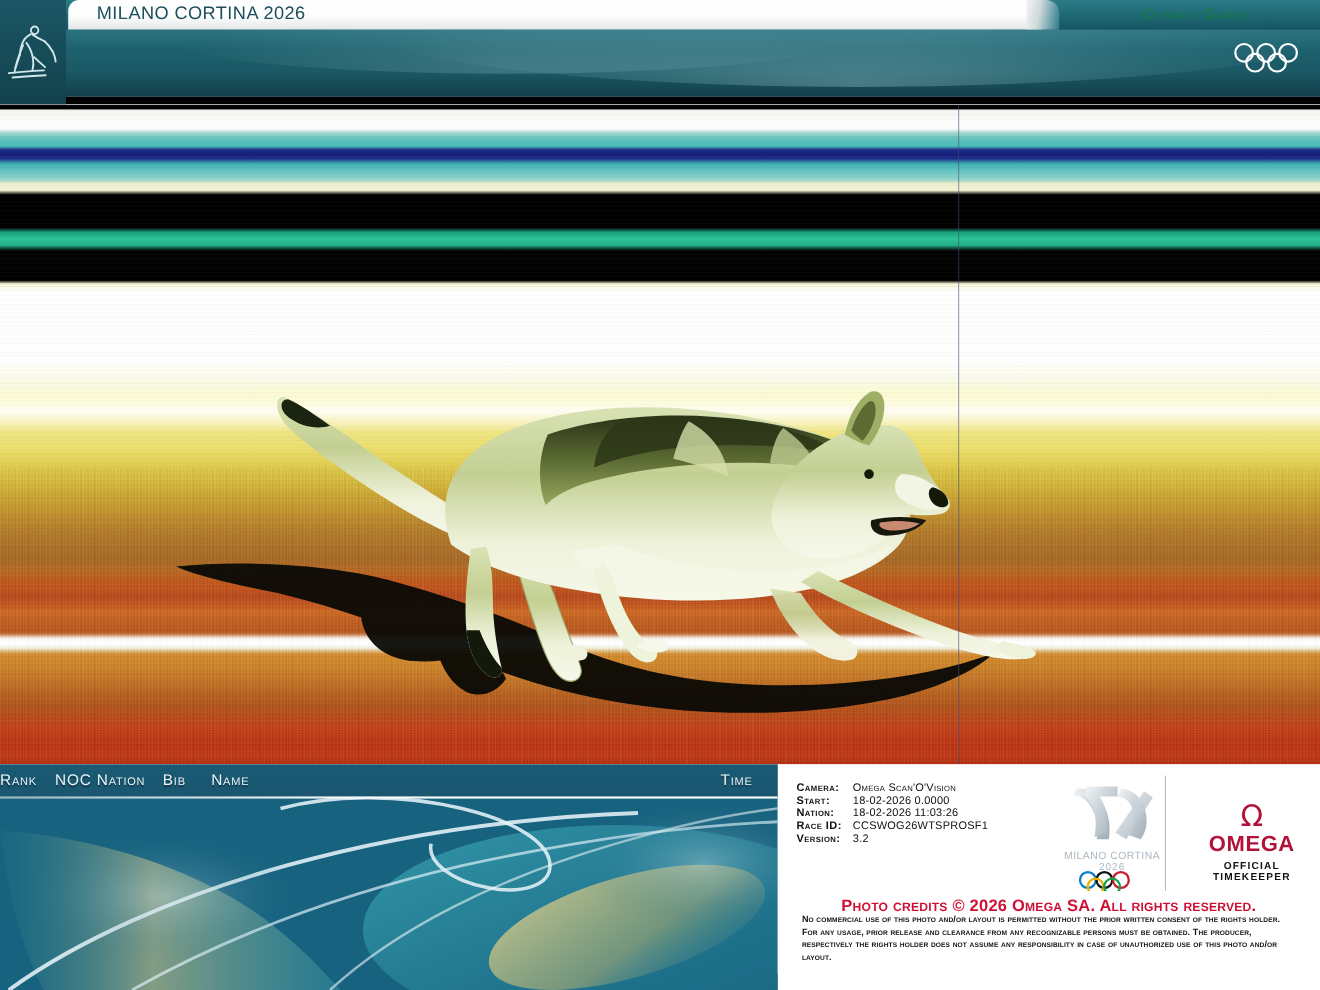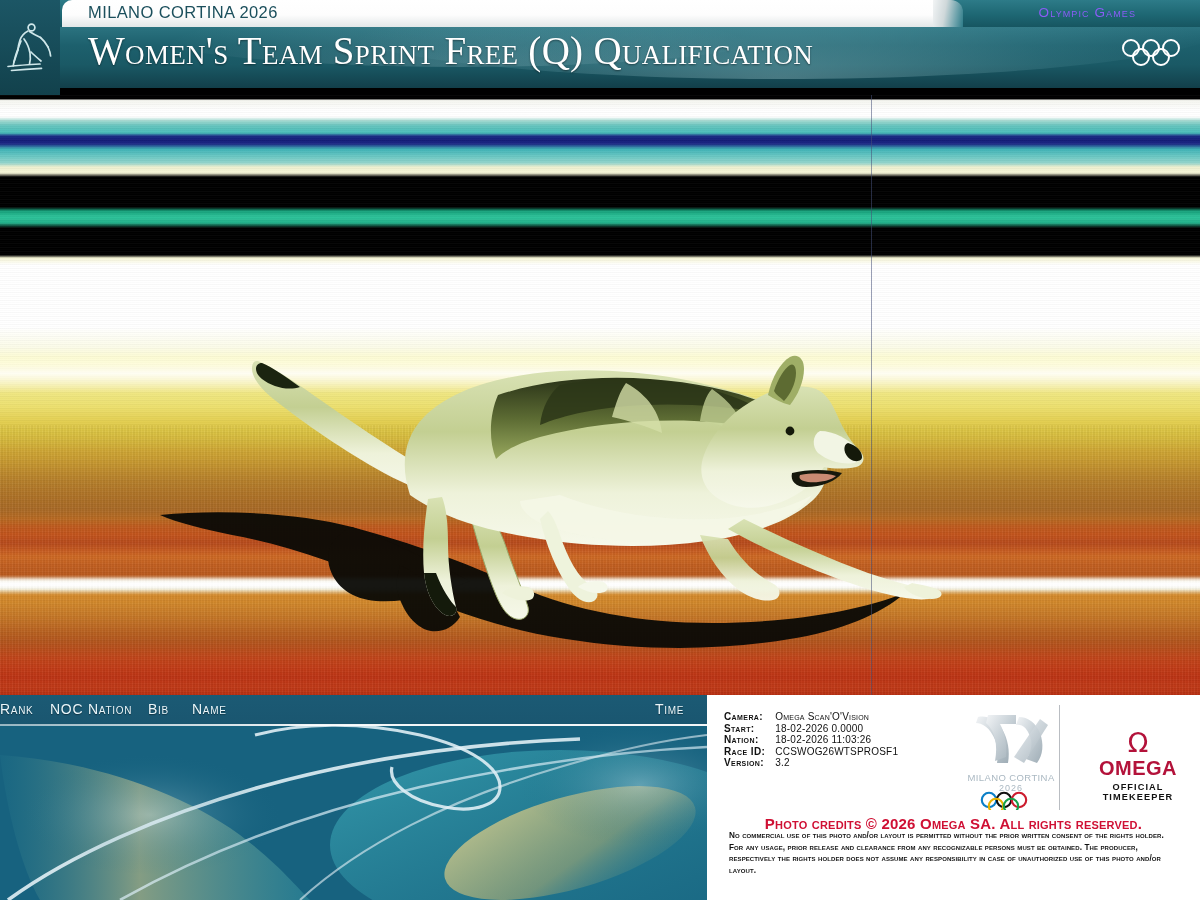--- a/index.html
+++ b/index.html
@@ -19,21 +19,21 @@
   
   .hdr-whitetab{position:absolute;left:62px;top:0;width:885px;height:27px;
     background:linear-gradient(180deg,#ffffff 0%,#fdfdfd 55%,#e3e7e8 100%);
     border-top-left-radius:10px;border-top-right-radius:14px;
     box-shadow:inset -1px 0 0 rgba(255,255,255,.6);}
   .hdr-whitetab:after{content:"";position:absolute;right:-16px;top:0;width:30px;height:27px;
     background:linear-gradient(100deg,#f2f4f5 0%,#cfd8da 40%,#6ea3ac 75%,#2d7b88 100%);
     border-top-right-radius:12px;}
   .hdr-event{position:absolute;left:88px;top:3px;font-size:16.5px;letter-spacing:.4px;
     color:#1b4f5c;font-family:"Liberation Sans",sans-serif;}
-  .hdr-olympic{position:absolute;right:64px;top:5px;font-size:13.5px;color:#8b5cf6;
+  .hdr-olympic{position:absolute;right:64px;top:5px;font-size:13.5px;color:#15803d;
     letter-spacing:1.1px;font-variant:small-caps;text-transform:none;}
 
   
   .hdr-iconbox{position:absolute;left:0;top:0;width:60px;height:95px;
     background:linear-gradient(180deg,#1c5665 0%,#174c59 50%,#12414c 100%);z-index:4;}
   .hdr-iconbox svg{position:absolute;left:5px;top:20px;}
 
   
   .hdr-band{position:absolute;left:0;top:27px;width:1200px;height:61px;
     background:linear-gradient(180deg,#2b7380 0%,#1d606d 30%,#1a5965 62%,#123f4a 100%);
@@ -158,21 +158,20 @@
 <div id="root">
 
   <div class="header">
     <div class="hdr-topstrip"></div>
     <div class="hdr-whitetab"></div>
 
     <div class="hdr-band"></div>
 
     <div class="hdr-event">MILANO CORTINA 2026</div>
     <div class="hdr-olympic">Olympic Games</div>
-    <div class="hdr-title">Women's Team Sprint Free (Q) Qualification</div>
 
     <div class="hdr-iconbox">
       <svg width="52" height="56" viewBox="0 0 52 56">
         <g fill="none" stroke="#cfe7ea" stroke-width="1.7" stroke-linecap="round" stroke-linejoin="round">
           <circle cx="26.5" cy="7.5" r="3.4"></circle>
           <path d="M23 11 C19 13,16.5 16,15 20 C13.6 23.8,13.2 27,13 30"></path>
           <path d="M24.5 11.5 C27.5 13.5,31 15.5,35.5 17.5"></path>
           <path d="M35.5 17.5 C38.5 20,41 23.5,43 27"></path>
           <path d="M19 19 C22 23,24 27.5,25 33 C25.6 37,25.4 40.5,24.5 44"></path>
           <path d="M16 21 C14 26,12 31,10.5 36 C9.3 40,8.6 43,8.2 46"></path>

